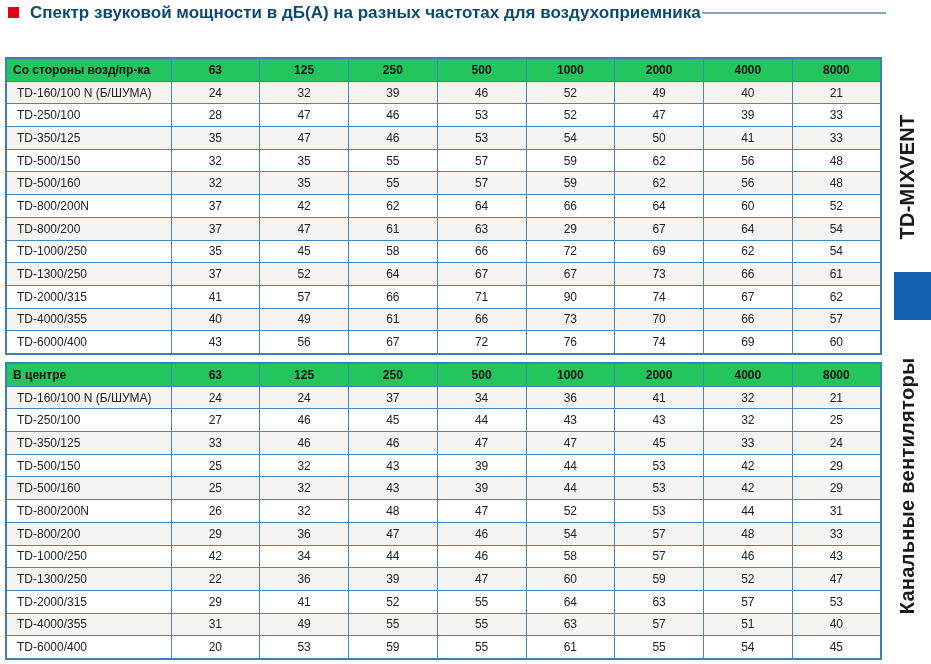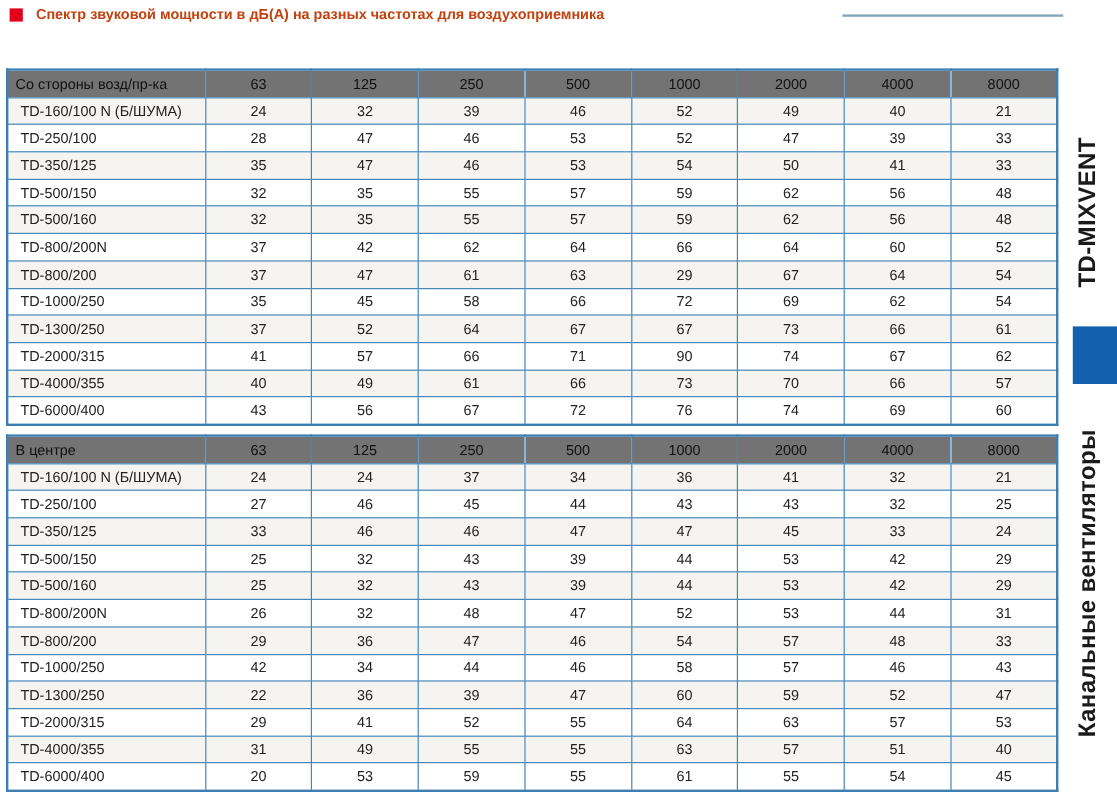--- a/index.html
+++ b/index.html
@@ -2,35 +2,35 @@
 <html><head>
 <meta charset="utf-8">
 <style>
   html,body{margin:0;padding:0;}
   body{
     width:931px;height:664px;position:relative;background:#ffffff;
     font-family:"Liberation Sans", sans-serif;color:#1a1a1a;overflow:hidden;
   }
   
   .bullet{position:absolute;left:8px;top:7px;width:11px;height:11px;background:#e2001a;}
-  .title{position:absolute;left:30px;top:3px;font-size:12px;font-weight:bold;line-height:19px;color:#c2410c;}
+  .title{position:absolute;left:30px;top:3px;font-size:17px;font-weight:bold;line-height:19px;color:#0c4a6e;}
   .title-rule{position:absolute;left:702px;top:12px;width:184px;height:2px;background:#87a6bc;}
   
   .spec-table{
     position:absolute;left:5px;width:877px;border-collapse:collapse;table-layout:fixed;
     border:2px solid #3d7fb2;
   }
   .t1{top:57px;}
   .t2{top:362px;}
   .spec-table th,.spec-table td{
     border:1px solid #4587b8;height:21.7px;padding:0;font-size:12px;
     vertical-align:middle;overflow:hidden;white-space:nowrap;
   }
   .spec-table col.model-col{width:165px;}
-  .spec-table th{font-weight:normal;color:#111;background:#737373;border-bottom:1.5px solid #3d7fb2;}
+  .spec-table th{font-weight:bold;color:#111;background:#22c55e;border-bottom:1.5px solid #3d7fb2;}
   .spec-table th.label-cell{text-align:left;padding-left:6px;}
   .spec-table td.model{ text-align:left;padding-left:10px;color:#222;}
   .spec-table td.val{text-align:center;color:#222;}
   .spec-table tbody tr:nth-child(odd) td{background:#f5f4f1;}
   .spec-table tbody tr:nth-child(even) td{background:#ffffff;}
   
   .side-label{
     position:absolute;white-space:nowrap;font-weight:bold;font-size:20px;color:#1a1a1a;
     transform:translate(-50%,-50%) rotate(-90deg);letter-spacing:0.3px;
   }

